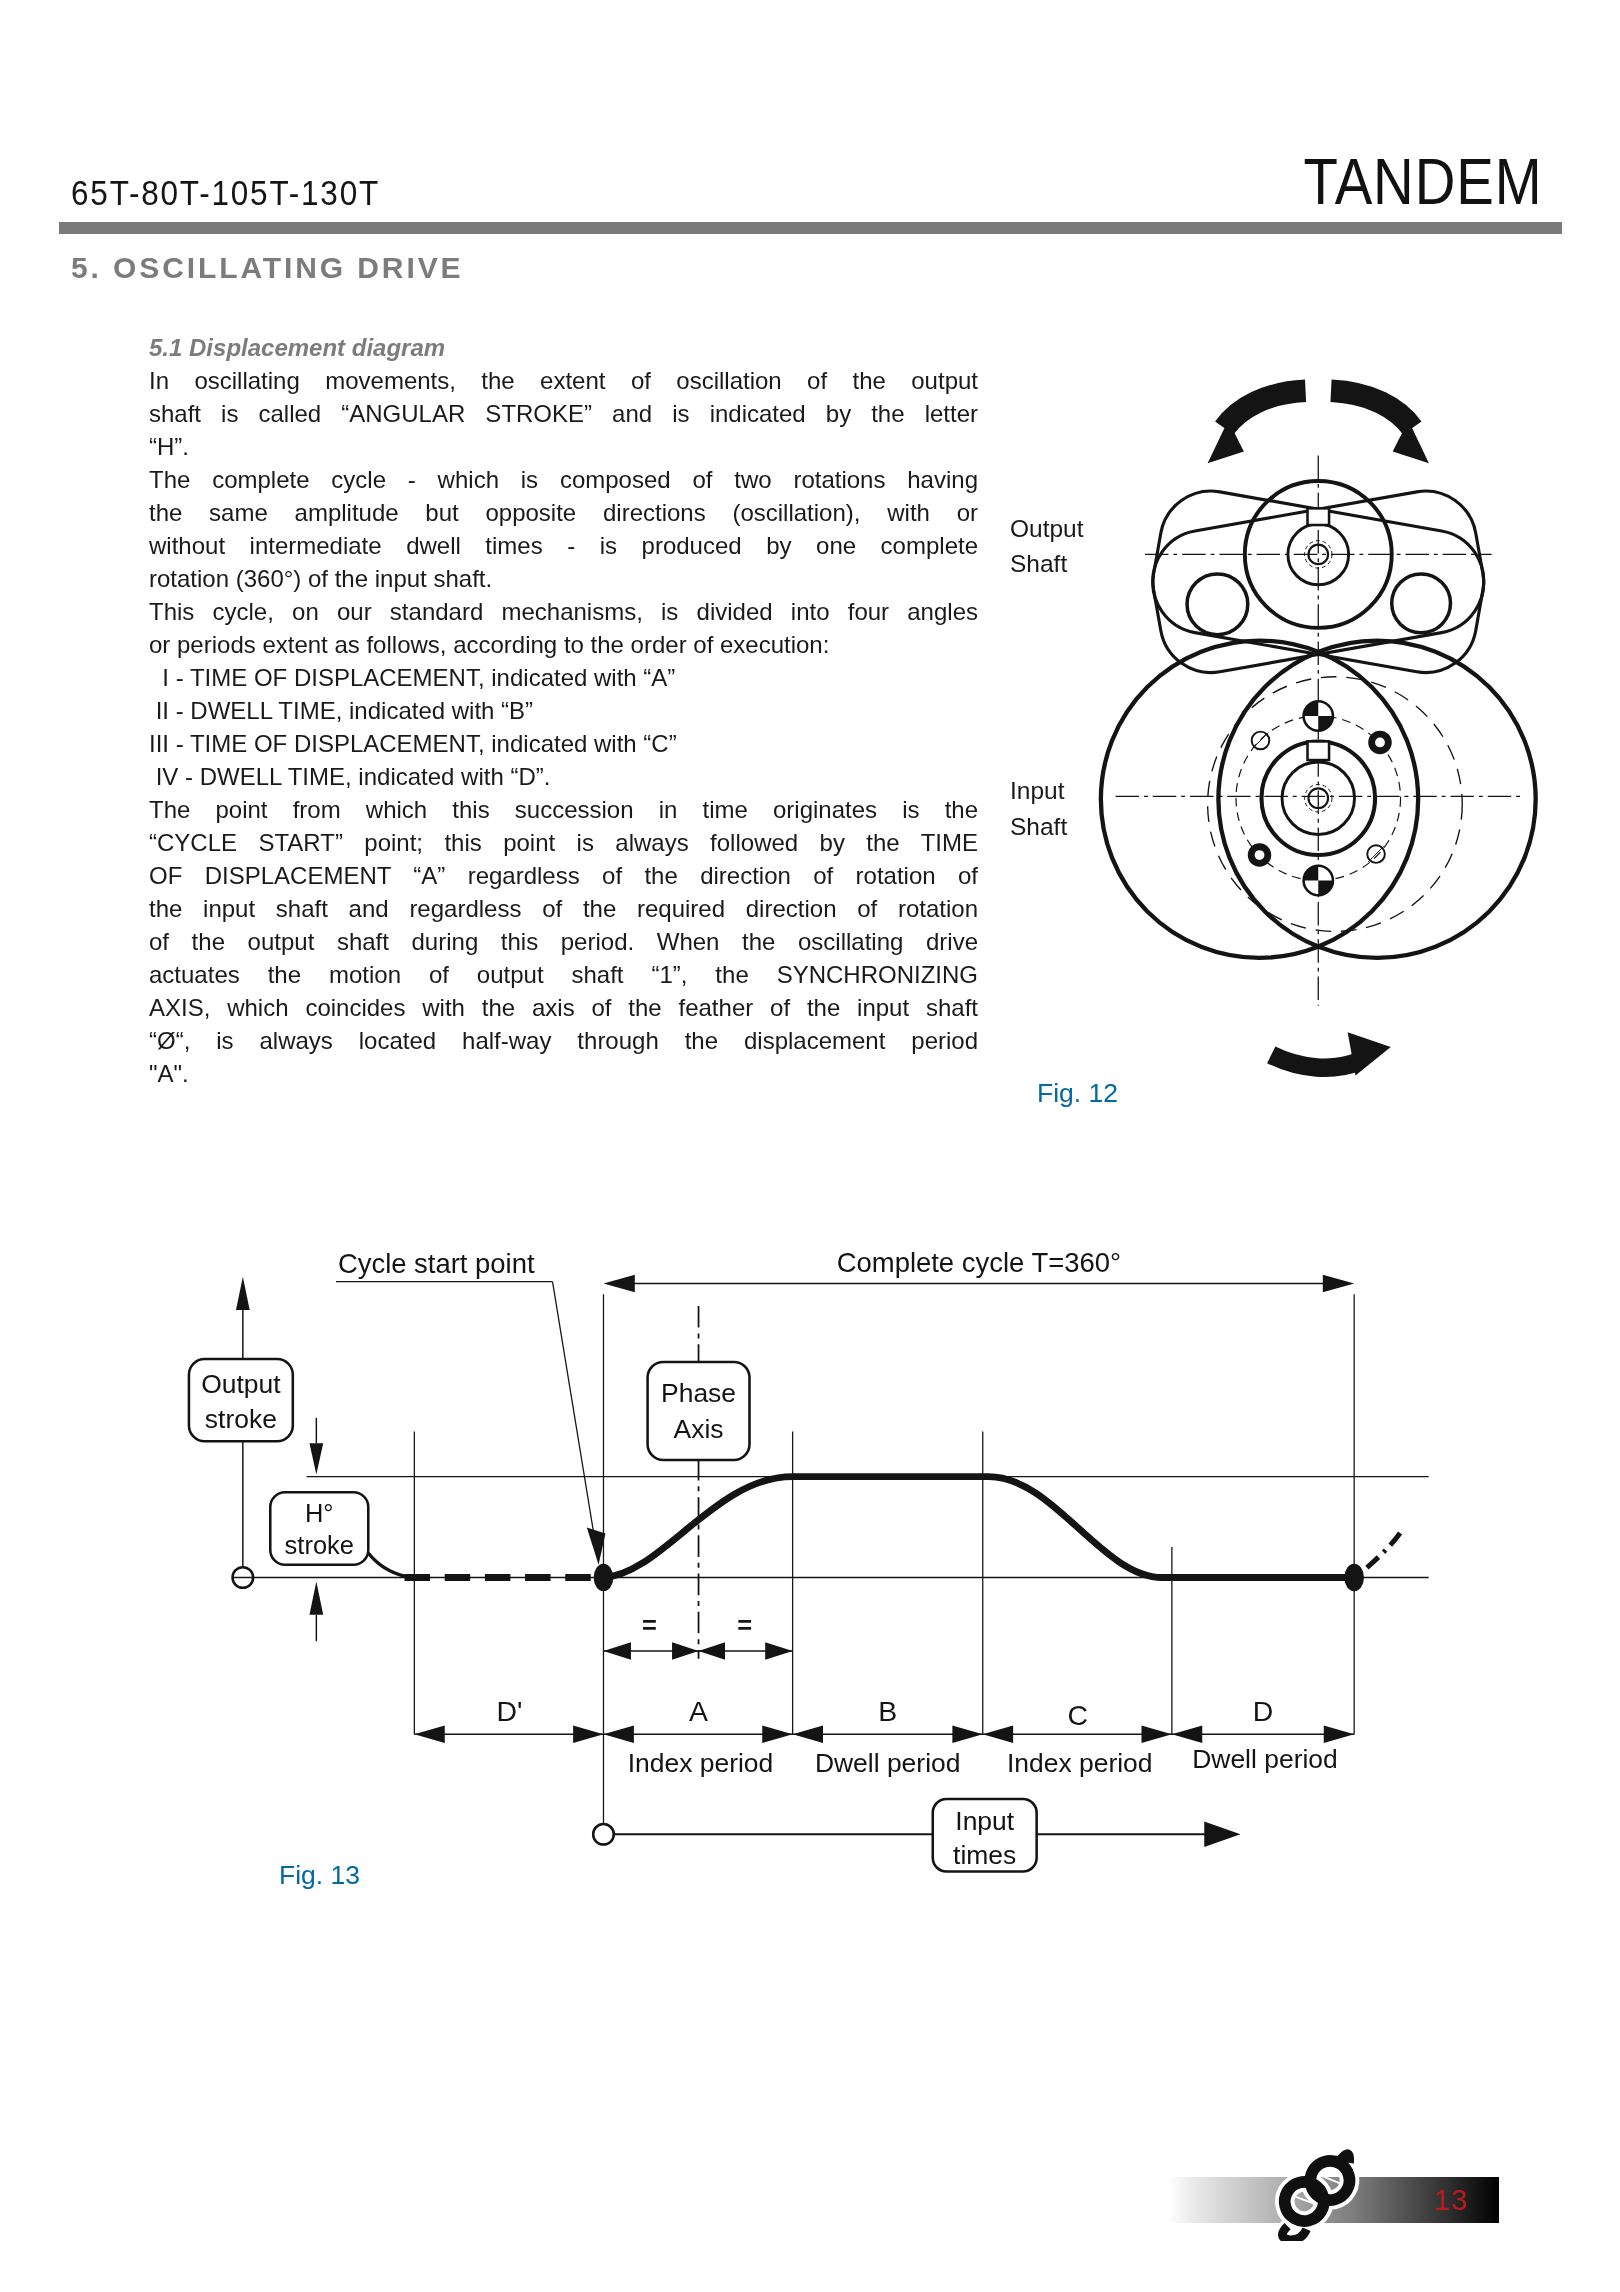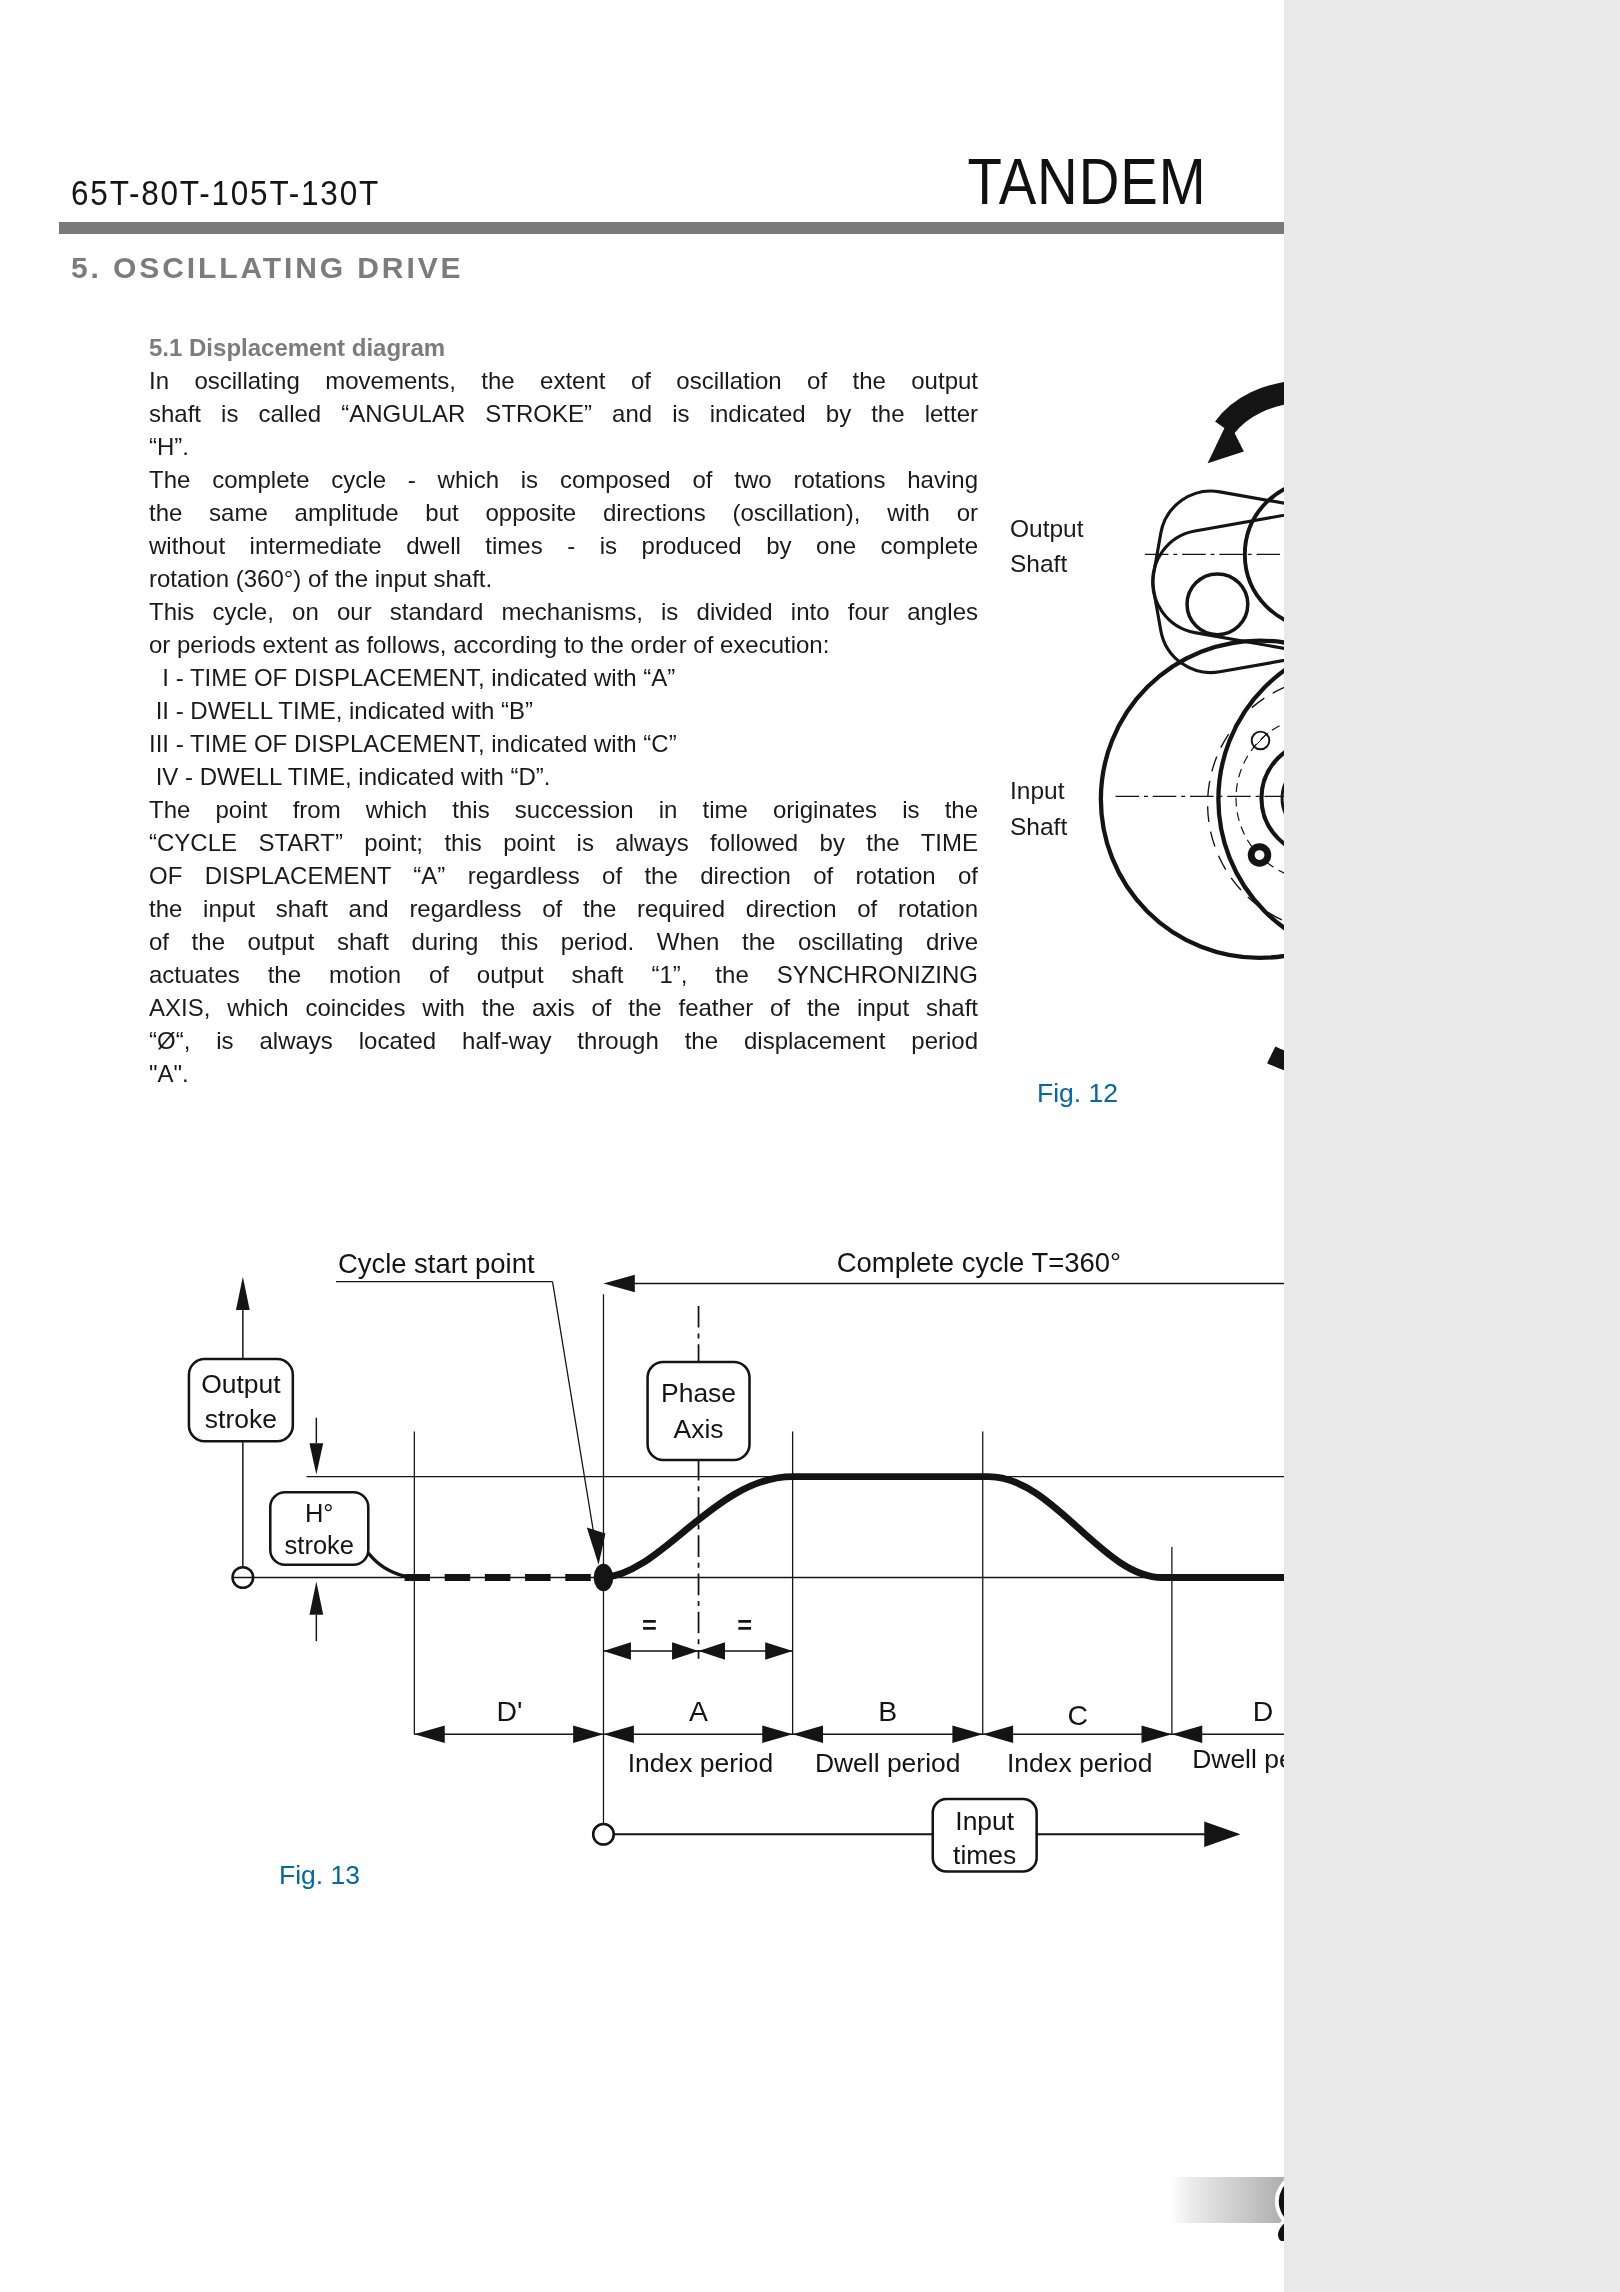--- a/index.html
+++ b/index.html
@@ -1,17 +1,17 @@
 <!DOCTYPE html>
 <html><head>
 <meta charset="utf-8">
 <style>
   html,body{margin:0;padding:0;background:#e9e9e9;}
   #page{
-    position:relative;width:1284px;height:2293px;background:#ffffff;
+    position:relative;width:1620px;height:2293px;background:#ffffff;
     font-family:"Liberation Sans",sans-serif;color:#1a1a1a;overflow:hidden;
   }
   .abs{position:absolute;}
   
   #model-title{left:71px;top:173px;font-size:35px;letter-spacing:2px;
     transform:scaleX(0.90);transform-origin:left top;color:#151515;white-space:nowrap;}
   #brand-title{right:78px;top:145px;font-size:64px;letter-spacing:1px;
     transform:scaleX(0.88);transform-origin:right top;color:#111;white-space:nowrap;}
   #header-bar{left:59px;top:222px;width:1503px;height:11.8px;}
   #section-title{left:71px;top:251px;font-size:30px;font-weight:bold;letter-spacing:2.9px;white-space:nowrap;}
@@ -38,21 +38,21 @@
 
 <div id="page">
 
   <div class="abs" id="model-title">65T-80T-105T-130T</div>
   <div class="abs" id="brand-title">TANDEM</div>
   <div class="abs" id="header-bar" style="background:#7a7a7a;"></div>
 
   <div class="abs" id="section-title" style="color:#7c7c7c;text-align:right;">5. OSCILLATING DRIVE</div>
 
   <div class="abs" id="body-text">
-    <div class="ln l-h" style="color:#7c7c7c;">5.1 Displacement diagram</div>
+    <div class="ln l-h" style="color:#7c7c7c;font-style:italic;">5.1 Displacement diagram</div>
     <div class="ln l-j">In oscillating movements, the extent of oscillation of the output</div>
     <div class="ln l-j">shaft is called “ANGULAR STROKE” and is indicated by the letter</div>
     <div class="ln">“H”.</div>
     <div class="ln l-j">The complete cycle - which is composed of two rotations having</div>
     <div class="ln l-j">the same amplitude but opposite directions (oscillation), with or</div>
     <div class="ln l-j">without intermediate dwell times - is produced by one complete</div>
     <div class="ln">rotation (360°) of the input shaft.</div>
     <div class="ln l-j">This cycle, on our standard mechanisms, is divided into four angles</div>
     <div class="ln">or periods extent as follows, according to the order of execution:</div>
     <div class="ln">  I - TIME OF DISPLACEMENT, indicated with “A”</div>

